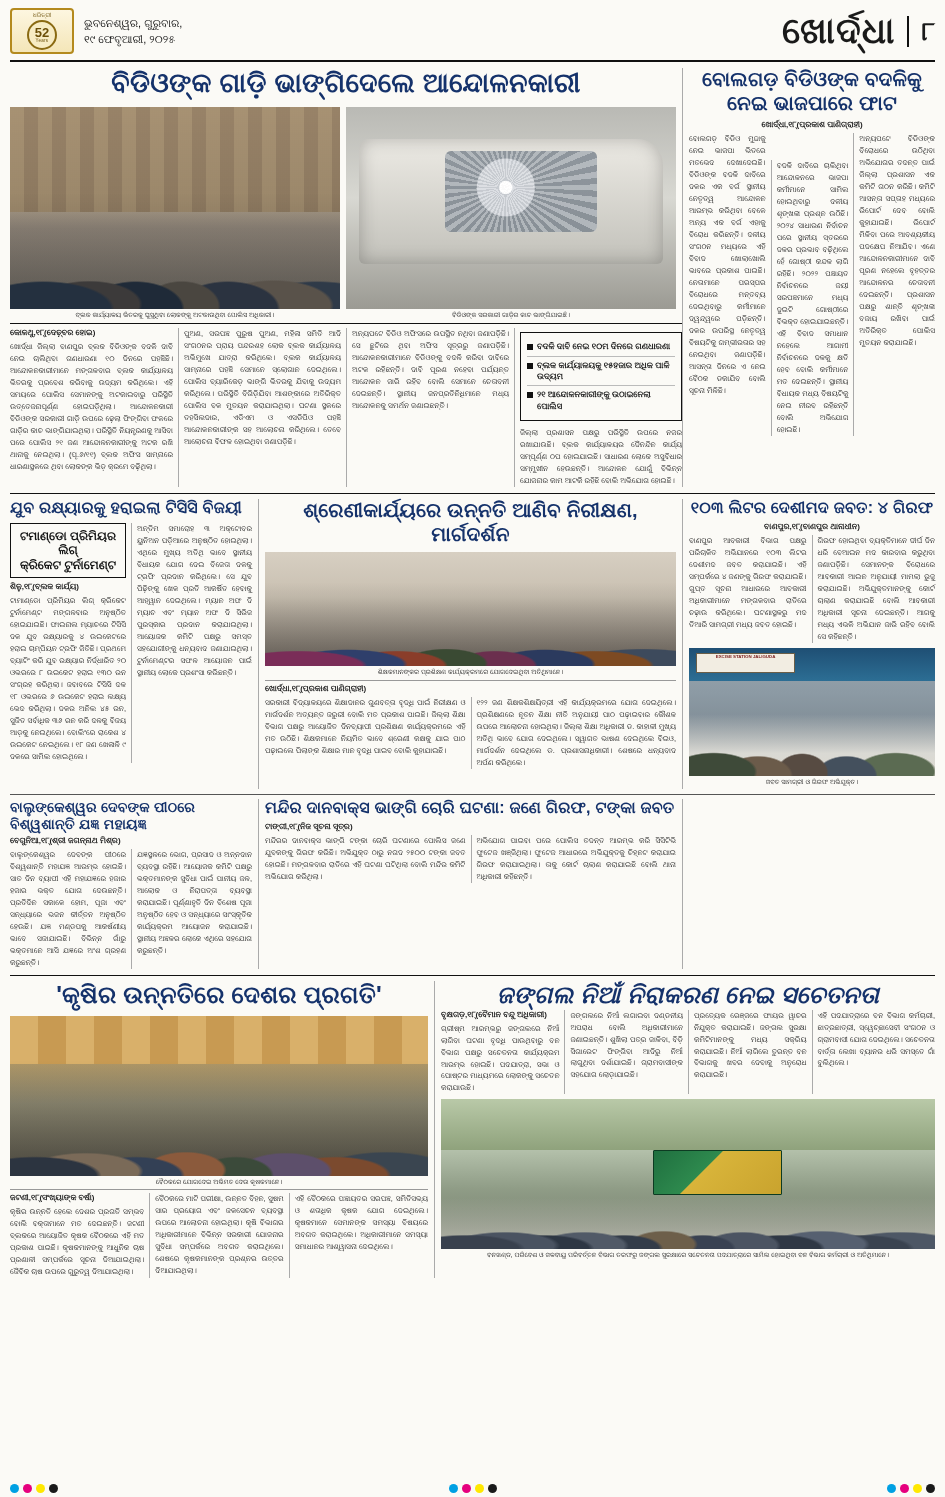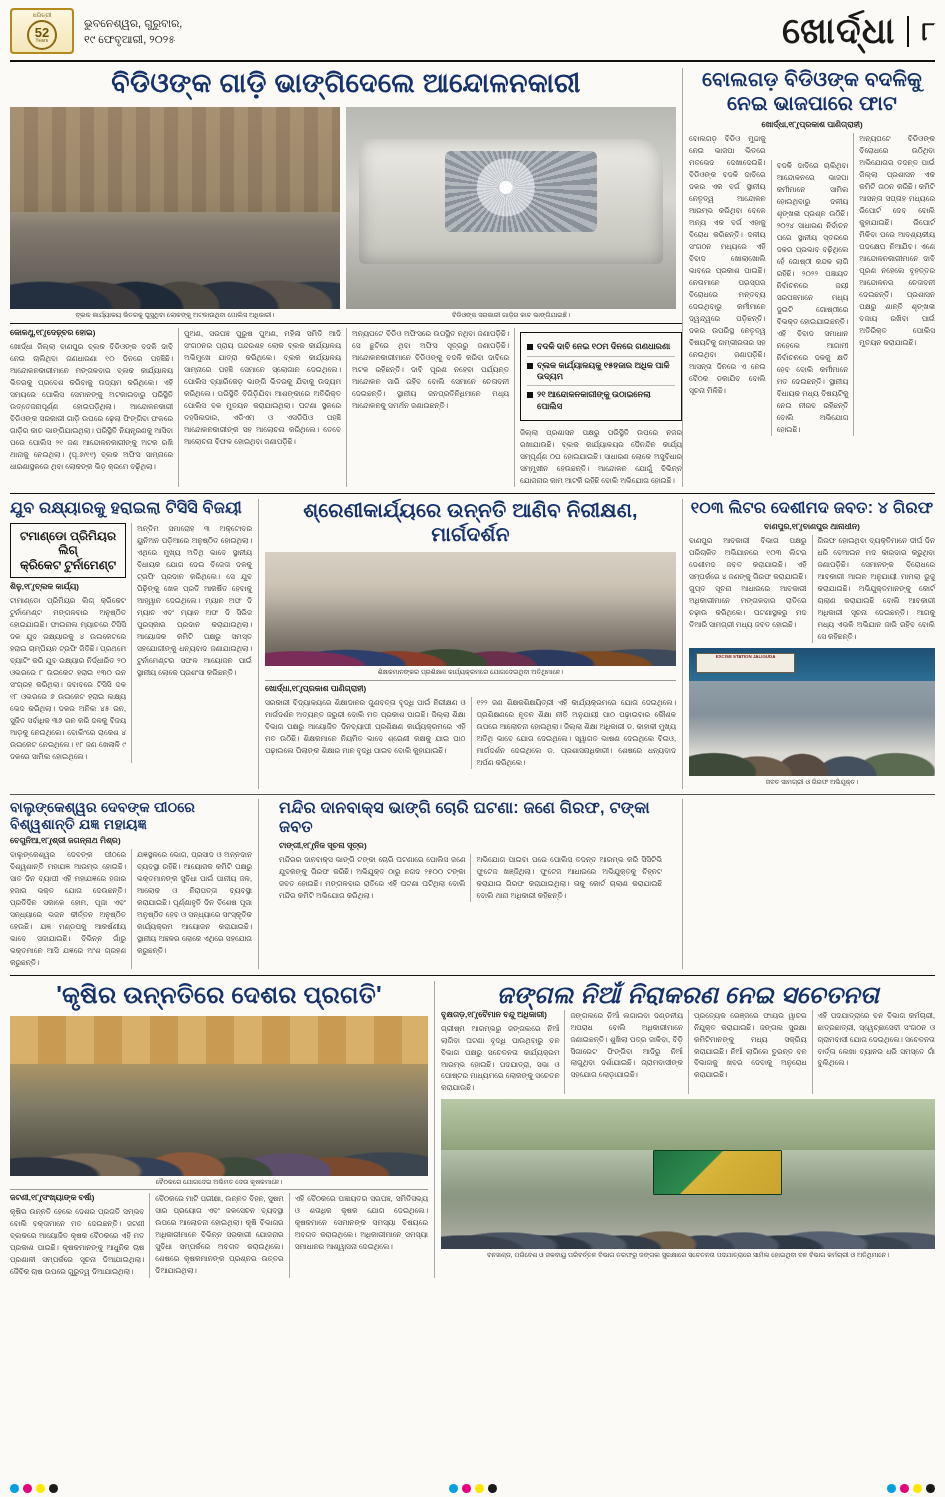--- a/index.html
+++ b/index.html
@@ -414,21 +414,21 @@
       <div class="cols">
         <div class="col" style="width:121px; padding-left:0;">
           <div class="body-text">ବାଲୁଙ୍କେଶ୍ୱର ଦେବଙ୍କ ପୀଠରେ ବିଶ୍ୱଶାନ୍ତି ମହାଯଜ୍ଞ ଆରମ୍ଭ ହୋଇଛି। ସାତ ଦିନ ବ୍ୟାପୀ ଏହି ମହାଯଜ୍ଞରେ ହଜାର ହଜାର ଭକ୍ତ ଯୋଗ ଦେଉଛନ୍ତି। ପ୍ରତିଦିନ ସକାଳେ ହୋମ, ପୂଜା ଏବଂ ସନ୍ଧ୍ୟାରେ ଭଜନ କୀର୍ତ୍ତନ ଅନୁଷ୍ଠିତ ହେଉଛି। ଯଜ୍ଞ ମଣ୍ଡପକୁ ଆକର୍ଷଣୀୟ ଭାବେ ସଜାଯାଇଛି। ବିଭିନ୍ନ ଗାଁରୁ ଭକ୍ତମାନେ ଆସି ଯଜ୍ଞରେ ଅଂଶ ଗ୍ରହଣ କରୁଛନ୍ତି।</div>
         </div>
         <div class="col vrule" style="width:121px; padding-right:0;">
           <div class="body-text">ଯଜ୍ଞସ୍ଥଳରେ ଭୋଗ, ପ୍ରସାଦ ଓ ଅନ୍ନଦାନ ବ୍ୟବସ୍ଥା ରହିଛି। ଆୟୋଜକ କମିଟି ପକ୍ଷରୁ ଭକ୍ତମାନଙ୍କ ସୁବିଧା ପାଇଁ ପାନୀୟ ଜଳ, ଆଲୋକ ଓ ନିରାପତ୍ତା ବ୍ୟବସ୍ଥା କରାଯାଇଛି। ପୂର୍ଣ୍ଣାହୁତି ଦିନ ବିଶେଷ ପୂଜା ଅନୁଷ୍ଠିତ ହେବ ଓ ସନ୍ଧ୍ୟାରେ ସାଂସ୍କୃତିକ କାର୍ଯ୍ୟକ୍ରମ ଆୟୋଜନ କରାଯାଇଛି। ସ୍ଥାନୀୟ ଅଞ୍ଚଳର ଲୋକେ ଏଥିରେ ସହଯୋଗ କରୁଛନ୍ତି।</div>
         </div>
       </div>
     </div>
 
-    <div class="vrule" style="width:424px; padding:0 20px;">
+    <div class="vrule" style="width:424px; padding:0 6px;">
       <div class="headline h-3">ମନ୍ଦିର ଦାନବାକ୍ସ ଭାଙ୍ଗି ଚୋରି ଘଟଣା: ଜଣେ ଗିରଫ, ଟଙ୍କା ଜବତ</div>
       <div class="dateline" style="margin-top:4px;">ଟାଙ୍ଗୀ,୧୮୍‌(ନିଜ ସୂଚନା ସୂତ୍ର)</div>
       <div class="cols">
         <div class="col" style="width:206px; padding-left:0;">
           <div class="body-text">ମନ୍ଦିରର ଦାନବାକ୍ସ ଭାଙ୍ଗି ଟଙ୍କା ଚୋରି ଘଟଣାରେ ପୋଲିସ ଜଣେ ଯୁବକଙ୍କୁ ଗିରଫ କରିଛି। ଅଭିଯୁକ୍ତ ଠାରୁ ନଗଦ ୨୫୦୦ ଟଙ୍କା ଜବତ ହୋଇଛି। ମଙ୍ଗଳବାର ରାତିରେ ଏହି ଘଟଣା ଘଟିଥିଲା ବୋଲି ମନ୍ଦିର କମିଟି ଅଭିଯୋଗ କରିଥିଲା।</div>
         </div>
         <div class="col vrule" style="width:206px; padding-right:0;">
           <div class="body-text">ଅଭିଯୋଗ ପାଇବା ପରେ ପୋଲିସ ତଦନ୍ତ ଆରମ୍ଭ କରି ସିସିଟିଭି ଫୁଟେଜ ଖଞ୍ଜିଥିଲା। ଫୁଟେଜ ଆଧାରରେ ଅଭିଯୁକ୍ତକୁ ଚିହ୍ନଟ କରାଯାଇ ଗିରଫ କରାଯାଇଥିଲା। ତାକୁ କୋର୍ଟ ଚାଲାଣ କରାଯାଇଛି ବୋଲି ଥାନା ଅଧିକାରୀ କହିଛନ୍ତି।</div>
         </div>
       </div>

